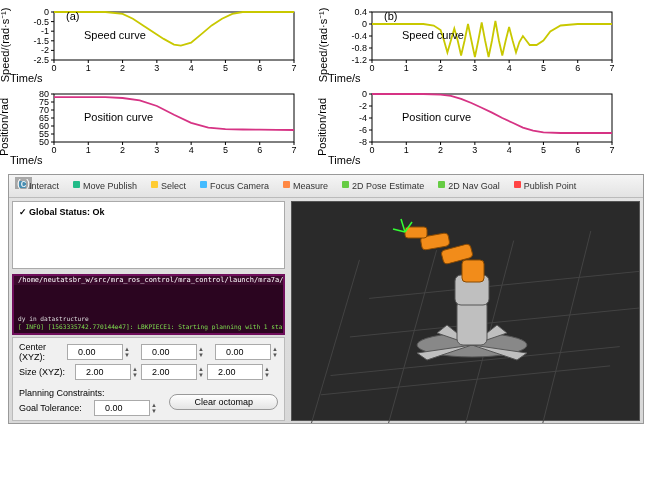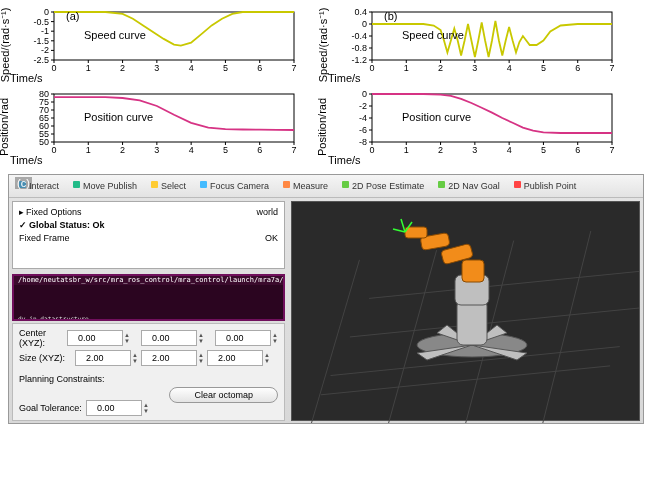--- a/index.html
+++ b/index.html
@@ -230,31 +230,23 @@
         <span>2D Nav Goal</span>
       </div>
       <div class="tbtn">
         <span class="dot" style="background:#f44"></span>
         <span>Publish Point</span>
       </div>
     </div>
   <div class="body">
     <div class="left">
       <div class="tree" id="tree">
-          <div class="tree-row">
-            <span>▸ Fixed Options</span>
-            <span>world</span>
-          </div>
           <div class="tree-row" style="font-weight:bold">
             <span>✓ Global Status: Ok</span>
             <span></span>
-          </div>
-          <div class="tree-row" style="">
-            <span>  Fixed Frame</span>
-            <span>OK</span>
           </div>
         </div>
       <div class="terminal">
         <div class="title">/home/neutatsbr_w/src/mra_ros_control/mra_control/launch/mra7a/mra7a_trajectory_</div>
         <pre id="term"><span class="">dy in datastructure</span>
 <span class="g">[ INFO] [1563335742.770144e47]: LBKPIECE1: Starting planning with 1 states alrea</span>
 
 
 
 
@@ -303,24 +295,24 @@
                 <input value="2.00" style="">
                 <span class="ud">▲<br>▼</span>
               </span>
             <span class="spin">
                 <input value="2.00" style="">
                 <span class="ud">▲<br>▼</span>
               </span>
           </div>
         </div>
         <div style="flex:1">
-          <div style="display:flex;align-items:center;gap:4px;margin-bottom:16px">
+          <div style="display:flex;align-items:center;gap:4px;margin-bottom:2px">
             <span>Planning Constraints:</span>
           </div>
-          <div style="display:flex;align-items:center;gap:4px">
+          <div style="display:flex;align-items:center;gap:12px">
             <span>Goal Tolerance:</span>
             <span class="spin">
                 <input value="0.00" style="">
                 <span class="ud">▲<br>▼</span>
               </span>
           </div>
         </div>
         <div class="btn">Clear octomap</div>
       </div>
     </div>

